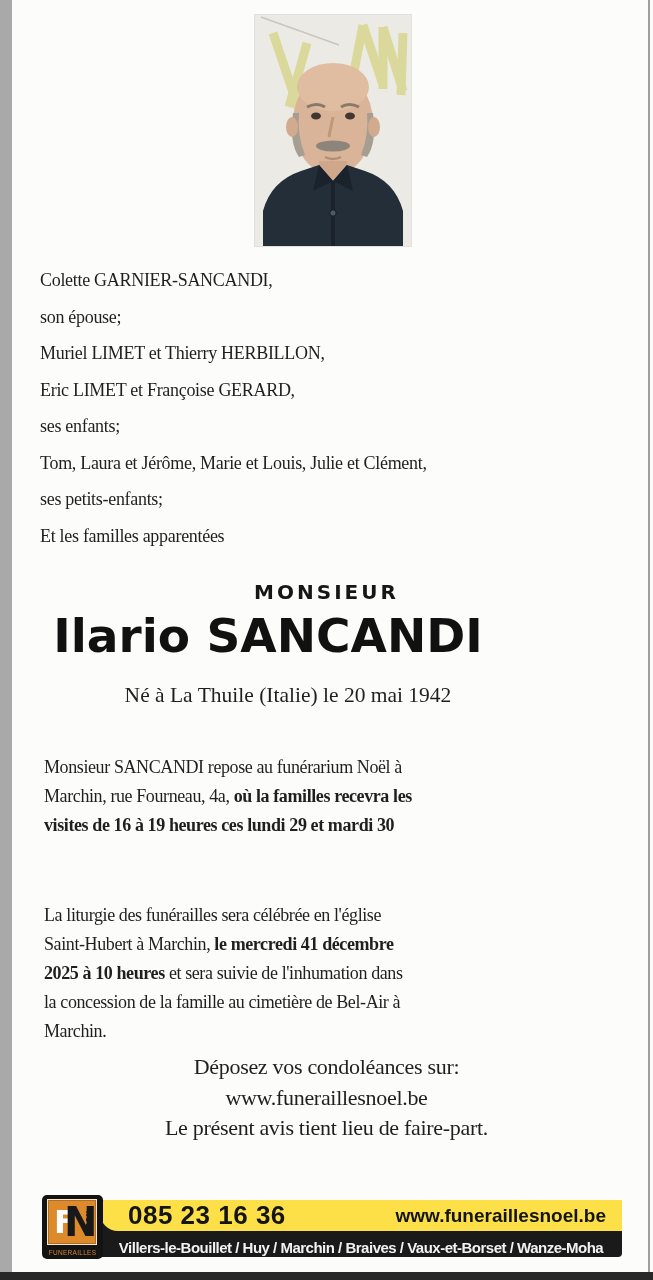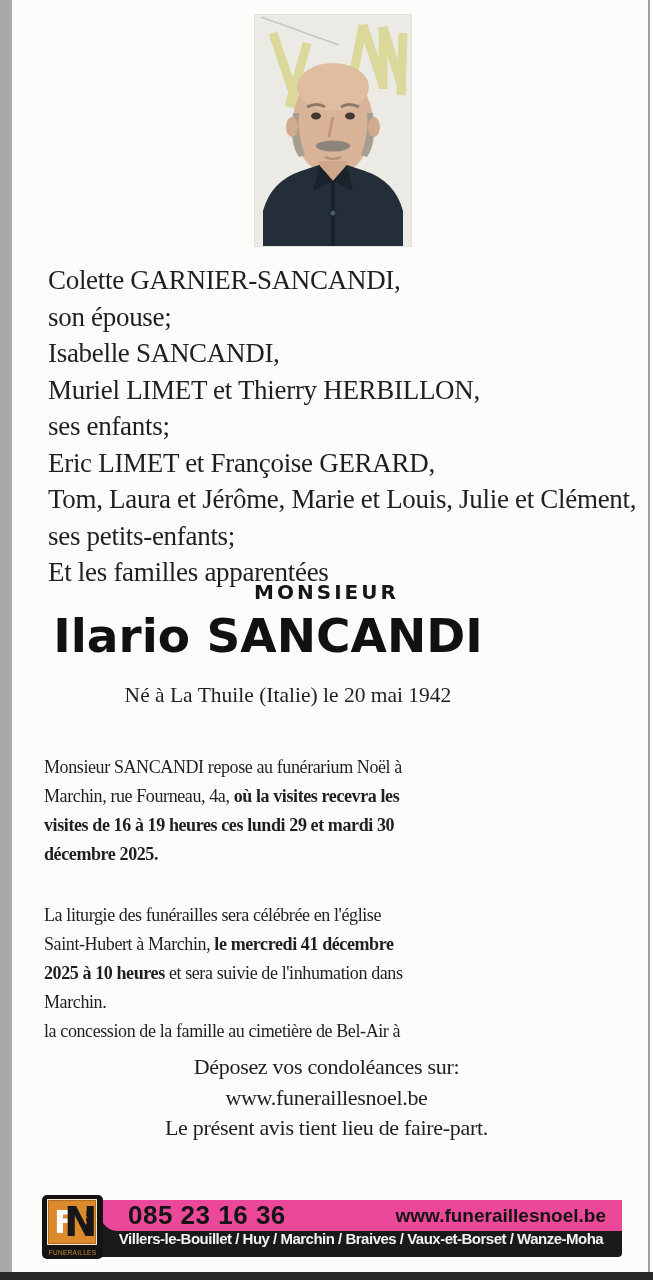--- a/index.html
+++ b/index.html
@@ -11,21 +11,21 @@
   
   .edge-left{position:absolute;left:0;top:0;width:12px;height:1280px;background:#a9a9a9;z-index:9;}
   .edge-right{position:absolute;left:648px;top:0;width:2px;height:1280px;background:#9f9f9f;z-index:9;}
   .edge-bottom{position:absolute;left:0;top:1272px;width:653px;height:8px;background:#282828;z-index:10;}
 
   
   .photo{position:absolute;left:255px;top:15px;width:156px;height:231px;box-shadow:0 0 0 1px #e3e1dc;}
   .photo svg{display:block;}
 
   
-  .family{position:absolute;left:48px;top:262px;width:570px;font-size:27px;line-height:36.5px;letter-spacing:-0.3px;}
+  .family{position:absolute;left:40px;top:262px;width:570px;font-size:18px;line-height:36.5px;letter-spacing:-0.3px;}
   .family .line{white-space:nowrap;}
   .family .line.right{}
 
   .monsieur{position:absolute;left:0;top:577px;width:653px;text-align:center;
     font-family:"DejaVu Sans","Liberation Sans",sans-serif;
     font-size:20px;font-weight:800;letter-spacing:3px;line-height:30px;color:#161616;}
   .name{position:absolute;left:0;top:603px;width:536px;text-align:center;
     font-family:"DejaVu Sans","Liberation Sans",sans-serif;
     font-size:47px;font-weight:800;line-height:66px;color:#111;}
   .dates{position:absolute;left:0;top:681px;width:576px;text-align:center;
@@ -37,26 +37,26 @@
   .para1{top:753px;}
   .para2{top:901px;}
 
   .closing{position:absolute;left:0;top:1052px;width:653px;text-align:center;
     font-size:22px;line-height:30.7px;letter-spacing:-0.3px;}
 
   
   .banner{position:absolute;left:42px;top:1195px;width:580px;height:64px;
     font-family:"Liberation Sans","DejaVu Sans",sans-serif;}
   .bar-under{position:absolute;left:55px;top:5px;width:525px;height:57px;background:#1a1a1a;border-radius:0 0 4px 4px;}
-  .bar-gray{position:absolute;left:58px;top:5px;width:522px;height:31px;background:#ec4899;
+  .bar-gray{position:absolute;left:58px;top:5px;width:522px;height:31px;background:#fde047;
     border-radius:4px 0 0 18px;display:flex;align-items:center;justify-content:space-between;
     padding:0 16px 0 28px;box-sizing:border-box;z-index:2;}
   .phone{font-size:26px;font-weight:700;letter-spacing:0.5px;color:#141414;white-space:nowrap;}
   .site{font-size:19px;font-weight:700;color:#141414;white-space:nowrap;}
-  .bar-black{position:absolute;left:58px;top:20px;width:522px;height:32px;display:flex;align-items:flex-end;justify-content:center;z-index:2;}
+  .bar-black{position:absolute;left:58px;top:36px;width:522px;height:32px;display:flex;align-items:center;justify-content:center;z-index:2;}
   .localities{font-size:15px;font-weight:700;letter-spacing:-0.5px;color:#f2f2f2;white-space:nowrap;}
 
   .fn-logo{position:absolute;left:0;top:0;width:61px;height:64px;background:#131313;border-radius:5px;z-index:3;}
   .fn-orange{position:absolute;left:5px;top:4px;width:50px;height:46px;background:#dd8a2d;
     border:1px solid #f3e7d3;box-shadow:inset 0 0 0 1px #b06f20;box-sizing:border-box;
     font-family:"DejaVu Sans","Liberation Sans",sans-serif;}
   .fn-f{position:absolute;left:6px;top:3px;font-size:32px;line-height:38px;font-weight:800;color:#ffffff;}
   .fn-n{position:absolute;left:16px;top:0px;font-size:40px;line-height:44px;font-weight:800;color:#181818;}
   .fn-noel{position:absolute;right:-3px;top:18px;transform:rotate(90deg);transform-origin:center;
     font-size:6.5px;font-weight:700;color:#181818;letter-spacing:0.6px;}
@@ -108,48 +108,46 @@
       <path d="M92 150 L78 166 L98 176 Z" fill="#1a232b"></path>
       <path d="M78 166 L78 231" stroke="#1a232b" stroke-width="4"></path>
       <circle cx="78" cy="198" r="3.2" fill="#4a5a68" stroke="#121920" stroke-width="1"></circle>
     </g>
   </svg>
 </div>
 
 <div class="family">
     <div class="line">Colette GARNIER-SANCANDI,</div>
     <div class="line right">son épouse;</div>
-    <div class="line">Isabelle SANCANDI,</div>
     <div class="line">Muriel LIMET et Thierry HERBILLON,</div>
+    <div class="line">Eric LIMET et Françoise GERARD,</div>
     <div class="line right">ses enfants;</div>
-    <div class="line">Eric LIMET et Françoise GERARD,</div>
     <div class="line">Tom, Laura et Jérôme, Marie et Louis, Julie et Clément,</div>
     <div class="line right">ses petits-enfants;</div>
     <div class="line">Et les familles apparentées</div>
   </div>
 
 <div class="monsieur">MONSIEUR</div>
 <div class="name">Ilario SANCANDI</div>
 <div class="dates">
   <div class="line">Né à La Thuile (Italie) le 20 mai 1942</div>
 </div>
 
 <div class="para para1">
     <div class="line"><span>Monsieur SANCANDI repose au funérarium Noël à</span></div>
-    <div class="line"><span>Marchin, rue Fourneau, 4a, </span><b>où la visites recevra les</b></div>
+    <div class="line"><span>Marchin, rue Fourneau, 4a, </span><b>où la familles recevra les</b></div>
     <div class="line"><b>visites de 16 à 19 heures ces lundi 29 et mardi 30</b></div>
-    <div class="line"><b>décembre 2025.</b></div>
   </div>
 
 <div class="para para2">
     <div class="line"><span>La liturgie des funérailles sera célébrée en l'église</span></div>
     <div class="line"><span>Saint-Hubert à Marchin, </span><b>le mercredi 41 décembre</b></div>
     <div class="line"><b>2025 à 10 heures</b><span> et sera suivie de l'inhumation dans</span></div>
+    <div class="line"><span>la concession de la famille au cimetière de Bel-Air à</span></div>
     <div class="line"><span>Marchin.</span></div>
-    <div class="line"><span>la concession de la famille au cimetière de Bel-Air à</span></div>
   </div>
 
 <div class="closing">
     <div class="line">Déposez vos condoléances sur:</div>
     <div class="line">www.funeraillesnoel.be</div>
     <div class="line">Le présent avis tient lieu de faire-part.</div>
   </div>
 
 <div class="banner">
   <div class="bar-under"></div>

